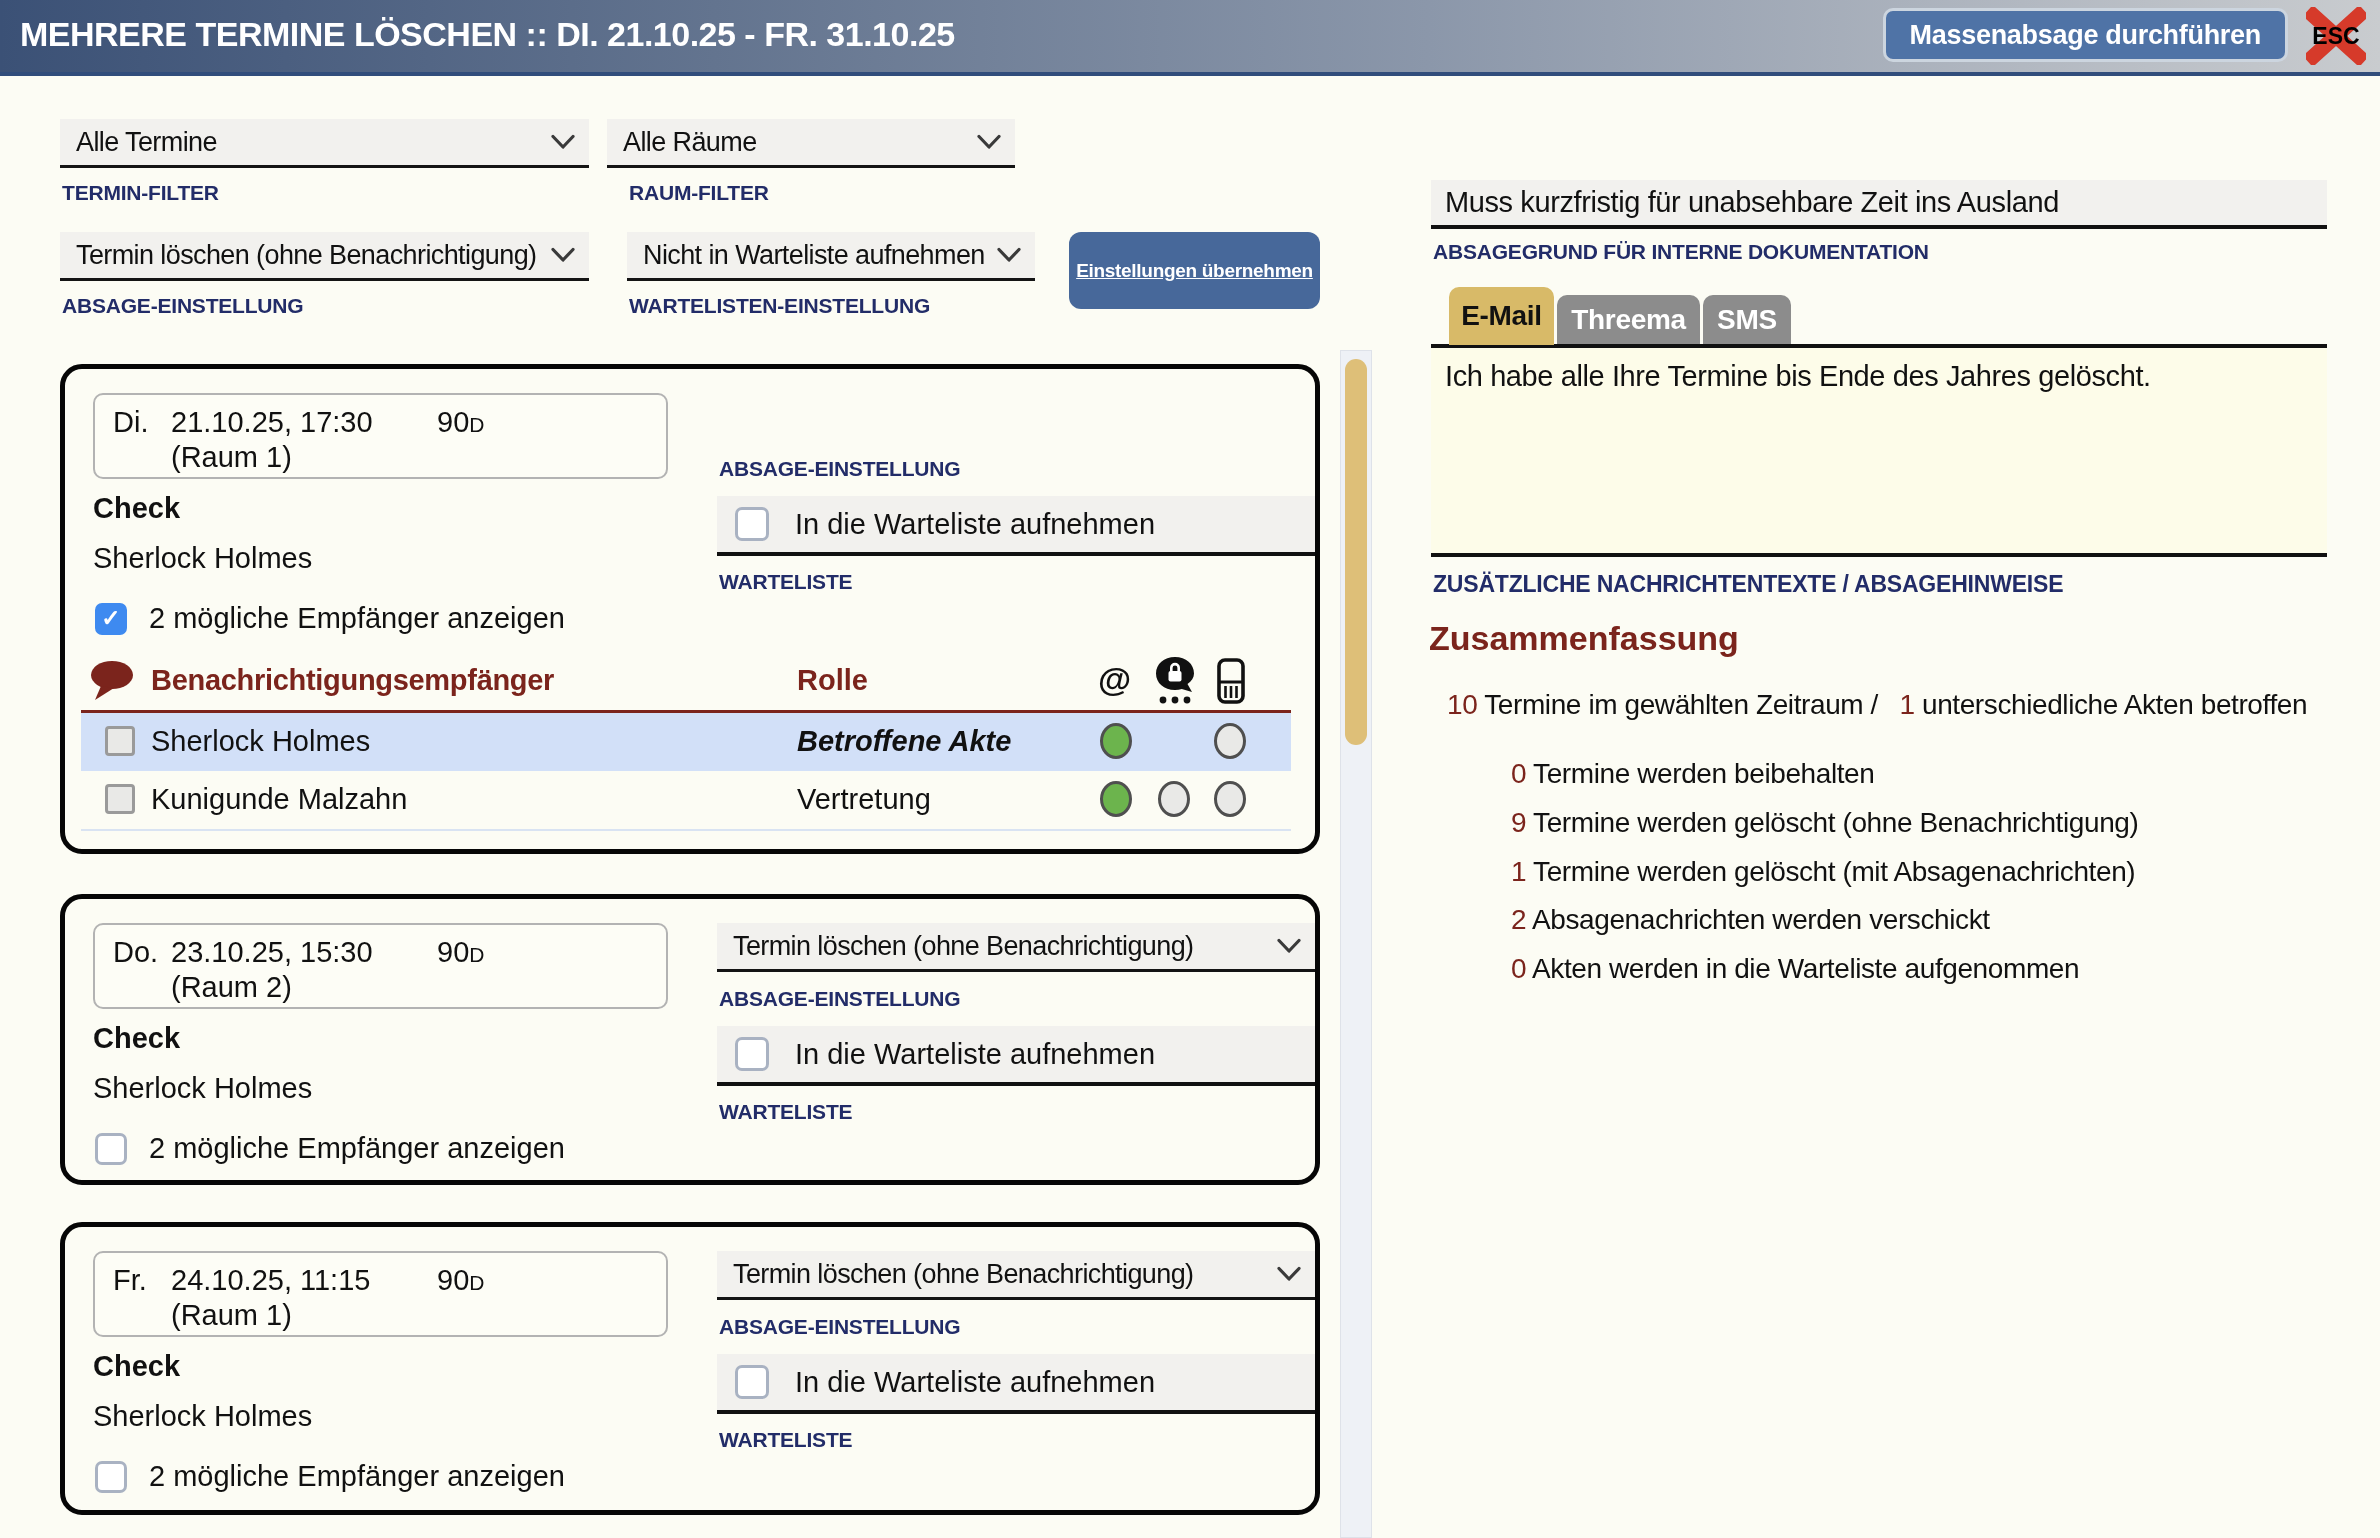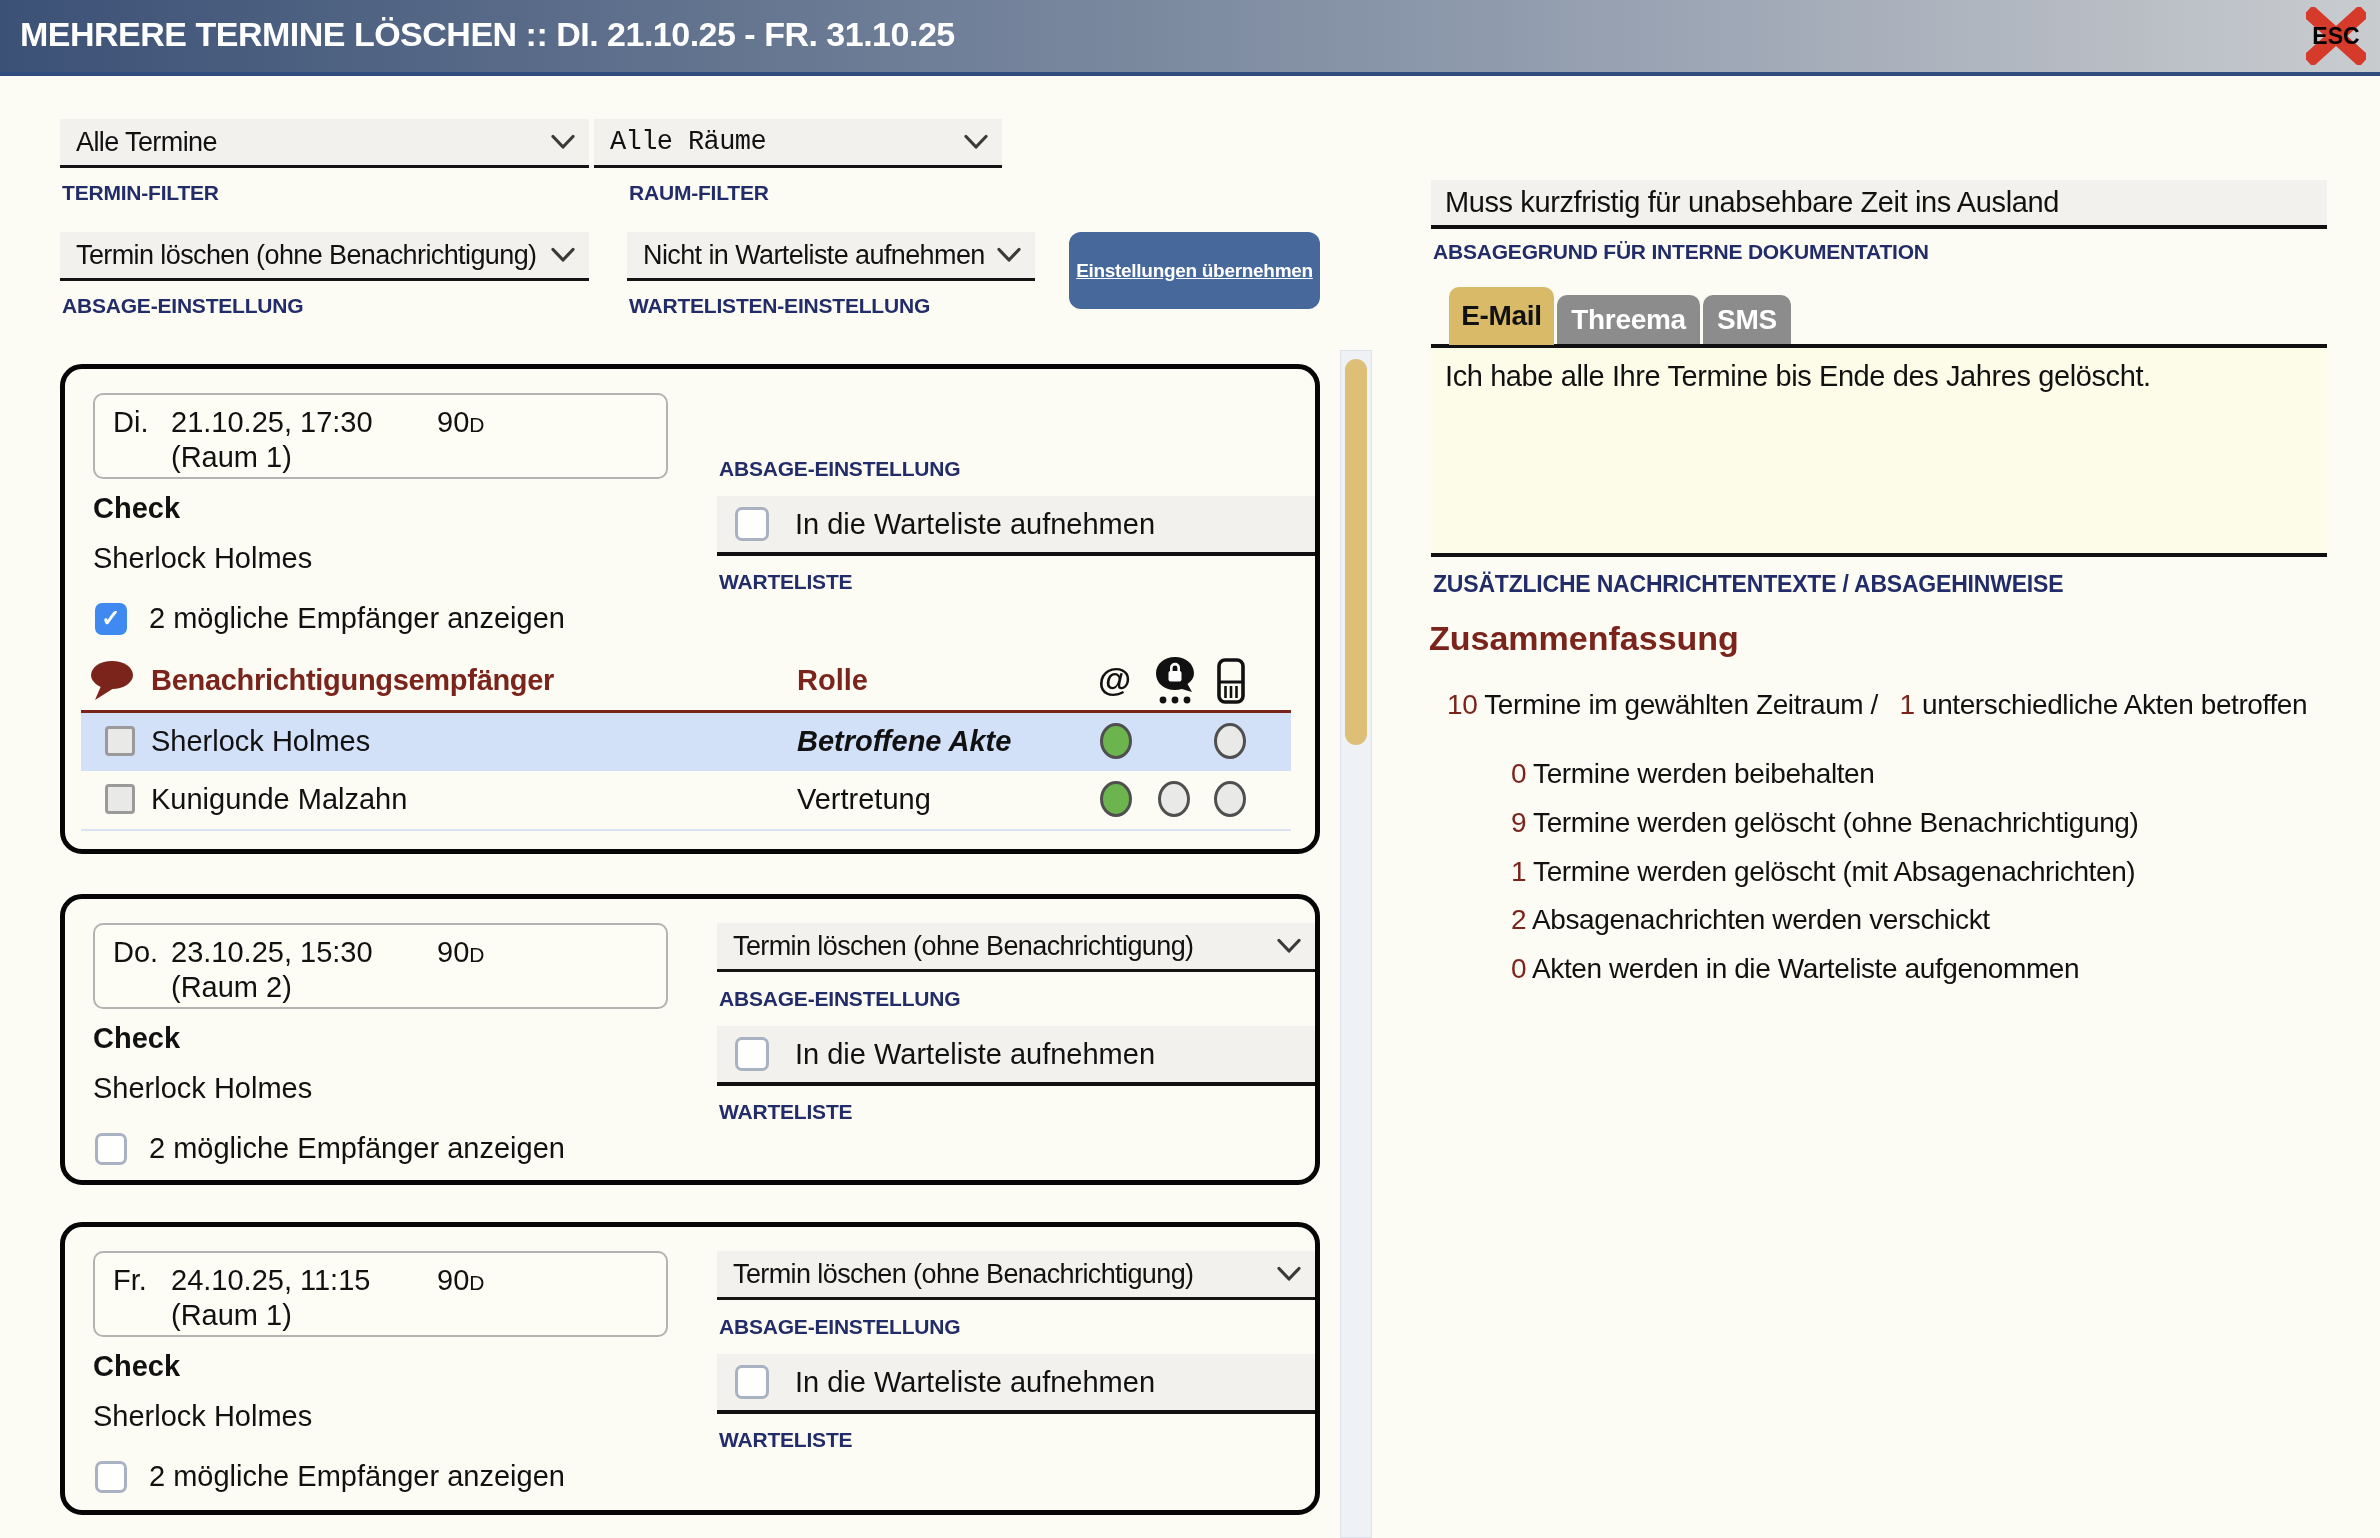--- a/index.html
+++ b/index.html
@@ -86,40 +86,41 @@
   .sum-item{position:absolute;left:1497px;font-size:28px;letter-spacing:-0.4px;white-space:nowrap;}
   .si0{top:758px;}.si1{top:807px;}.si2{top:856px;}.si3{top:904px;}.si4{top:953px;}
 </style>
 </head>
 <body>
 
 <div class="screen">
 
   <div class="header">
     <div class="header-title">MEHRERE TERMINE LÖSCHEN :: DI. 21.10.25 - FR. 31.10.25</div>
+    <div class="mass-btn">Massenabsage durchführen</div>
     <div class="esc">
       <svg width="60" height="58" viewBox="0 0 60 56">
         <rect x="-8" y="20.5" width="76" height="15" rx="3" fill="#d63a2a" transform="rotate(42 30 28)"></rect>
         <rect x="-8" y="20.5" width="76" height="15" rx="3" fill="#d63a2a" transform="rotate(-42 30 28)"></rect>
         <text x="30" y="36" text-anchor="middle" font-size="23" font-weight="bold" fill="#000" font-family="Liberation Sans, sans-serif">ESC</text>
       </svg>
     </div>
   </div>
 
   <div class="sel" style="left:60px;top:119px;width:529px;box-sizing:border-box;">
     <span>Alle Termine</span>
     <span class="chev">
       <svg width="24" height="16" viewBox="0 0 24 16">
           <polyline points="2,2.5 12,13 22,2.5" fill="none" stroke="#3a3a3a" stroke-width="3.2" stroke-linecap="round" stroke-linejoin="round"></polyline>
         </svg>
     </span>
   </div>
   <div class="flabel" style="left:62px;top:181px;">TERMIN-FILTER</div>
 
-  <div class="sel" style="left:594px;top:119px;width:408px;box-sizing:border-box;font-family:Liberation Mono, monospace;">
+  <div class="sel" style="left:607px;top:119px;width:408px;box-sizing:border-box;">
     <span>Alle Räume</span>
     <span class="chev">
       <svg width="24" height="16" viewBox="0 0 24 16">
           <polyline points="2,2.5 12,13 22,2.5" fill="none" stroke="#3a3a3a" stroke-width="3.2" stroke-linecap="round" stroke-linejoin="round"></polyline>
         </svg>
     </span>
   </div>
   <div class="flabel" style="left:629px;top:181px;">RAUM-FILTER</div>
 
   <div class="sel" style="left:60px;top:232px;width:529px;box-sizing:border-box;">

